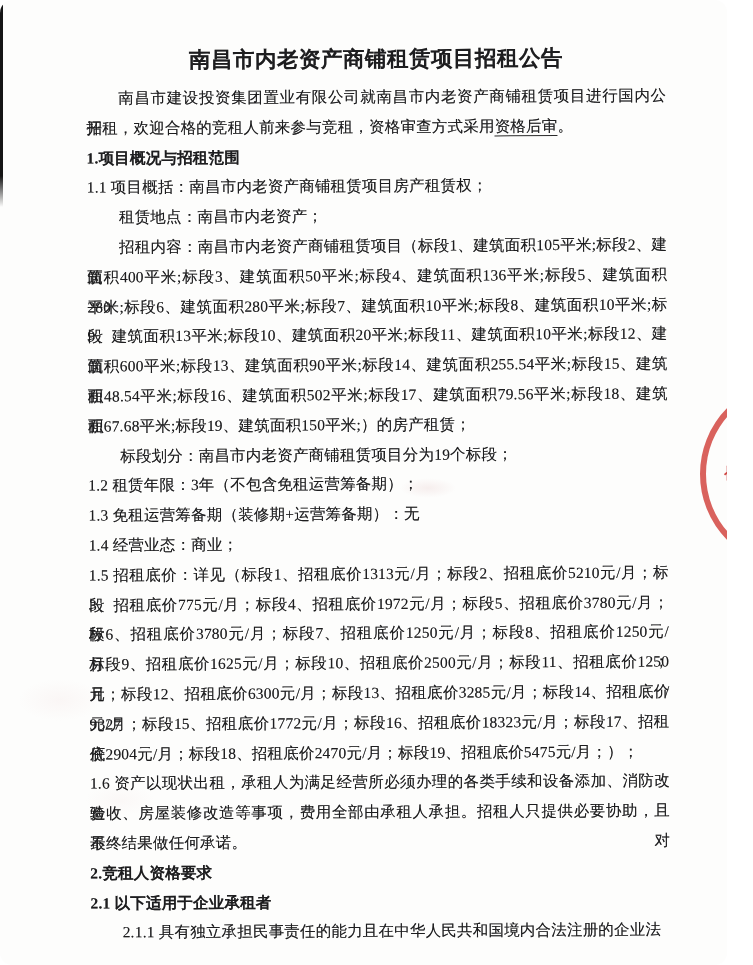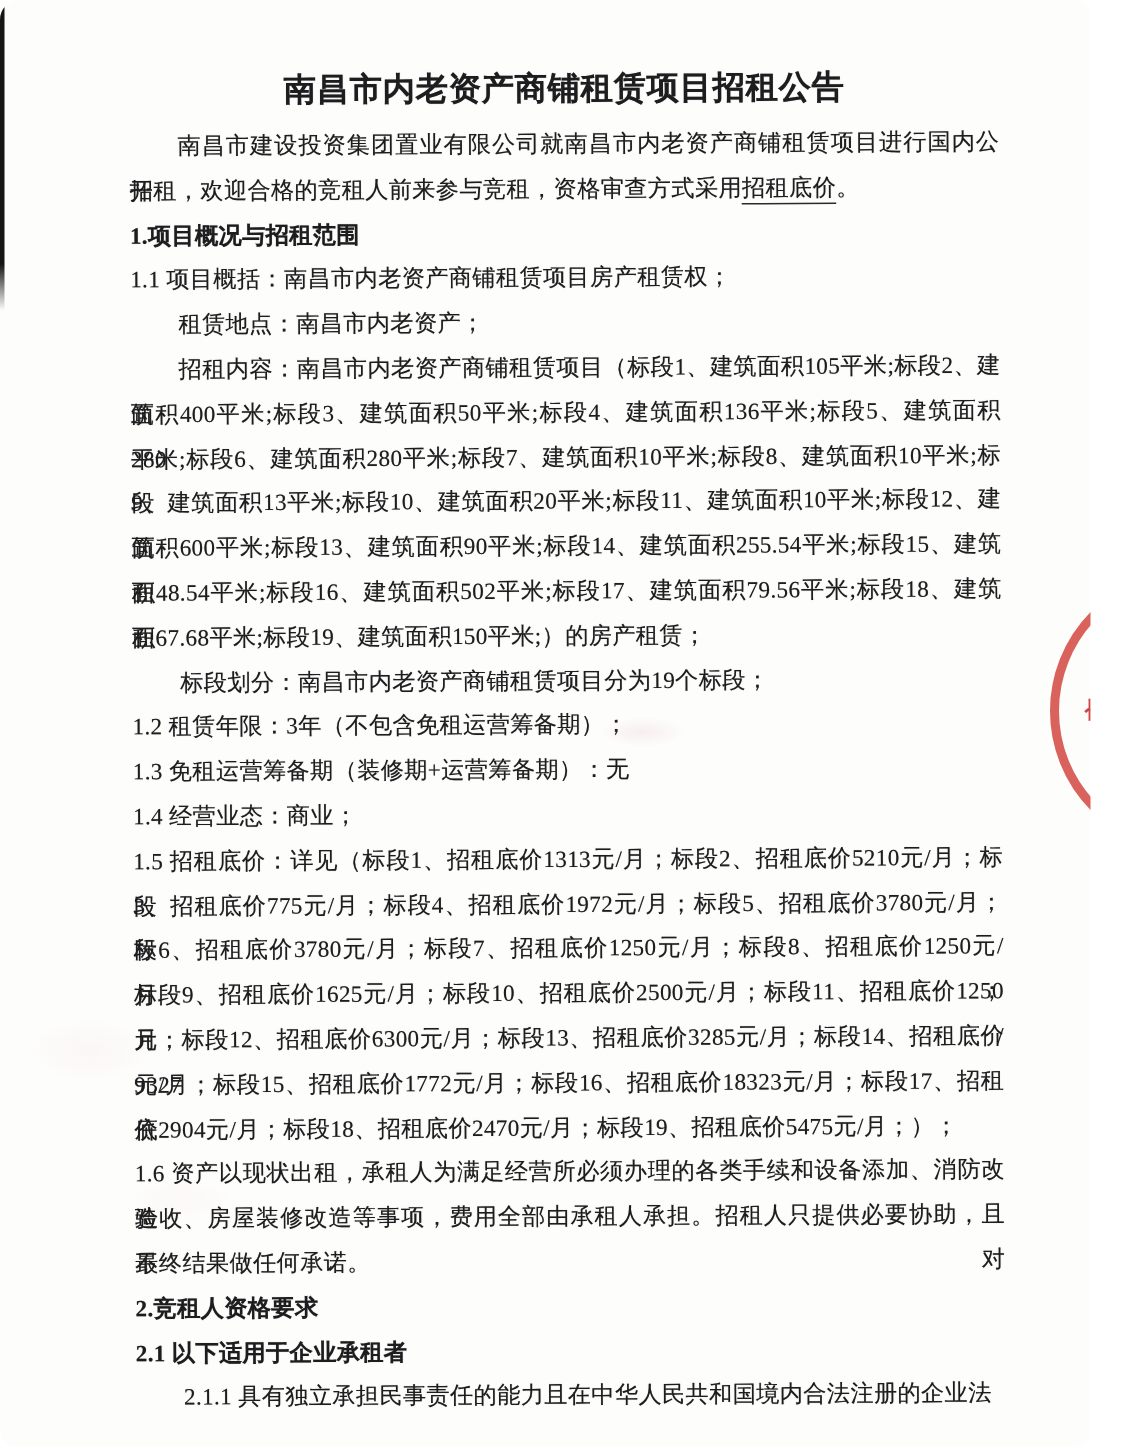--- a/index.html
+++ b/index.html
@@ -59,21 +59,21 @@
 
 <div class="page">
 
   <div class="scan-strip"></div>
 
   <div class="content">
 
     <div class="title">南昌市内老资产商铺租赁项目招租公告</div>
 
     <div class="line ind full">南昌市建设投资集团置业有限公司就南昌市内老资产商铺租赁项目进行国内公开</div>
-    <div class="line"><span>招租，欢迎合格的竞租人前来参与竞租，资格审查方式采用</span><span class="u">招租底价</span><span>。</span></div>
+    <div class="line"><span>招租，欢迎合格的竞租人前来参与竞租，资格审查方式采用</span><span class="u">资格后审</span><span>。</span></div>
 
     <div class="line bold">1.项目概况与招租范围</div>
     <div class="line">1.1 项目概括：南昌市内老资产商铺租赁项目房产租赁权；</div>
     <div class="line ind">租赁地点：南昌市内老资产；</div>
     <div class="line ind full">招租内容：南昌市内老资产商铺租赁项目（标段1、建筑面积105平米;标段2、建筑</div>
     <div class="line full">面积400平米;标段3、建筑面积50平米;标段4、建筑面积136平米;标段5、建筑面积280</div>
     <div class="line full">平米;标段6、建筑面积280平米;标段7、建筑面积10平米;标段8、建筑面积10平米;标段</div>
     <div class="line full">9、建筑面积13平米;标段10、建筑面积20平米;标段11、建筑面积10平米;标段12、建筑</div>
     <div class="line full">面积600平米;标段13、建筑面积90平米;标段14、建筑面积255.54平米;标段15、建筑面</div>
     <div class="line full">积48.54平米;标段16、建筑面积502平米;标段17、建筑面积79.56平米;标段18、建筑面</div>

